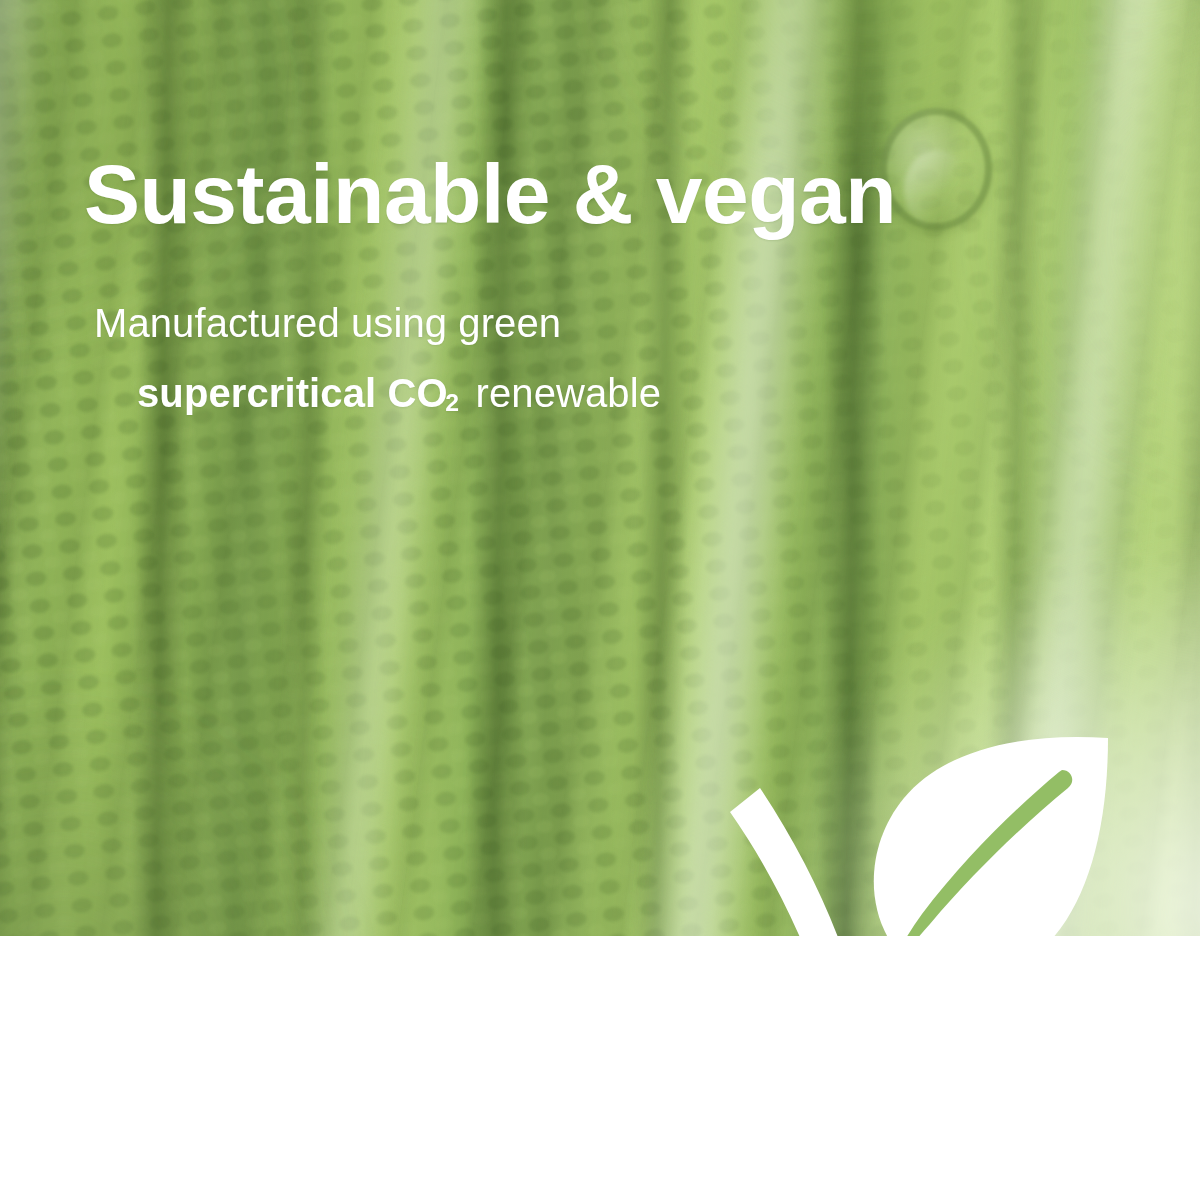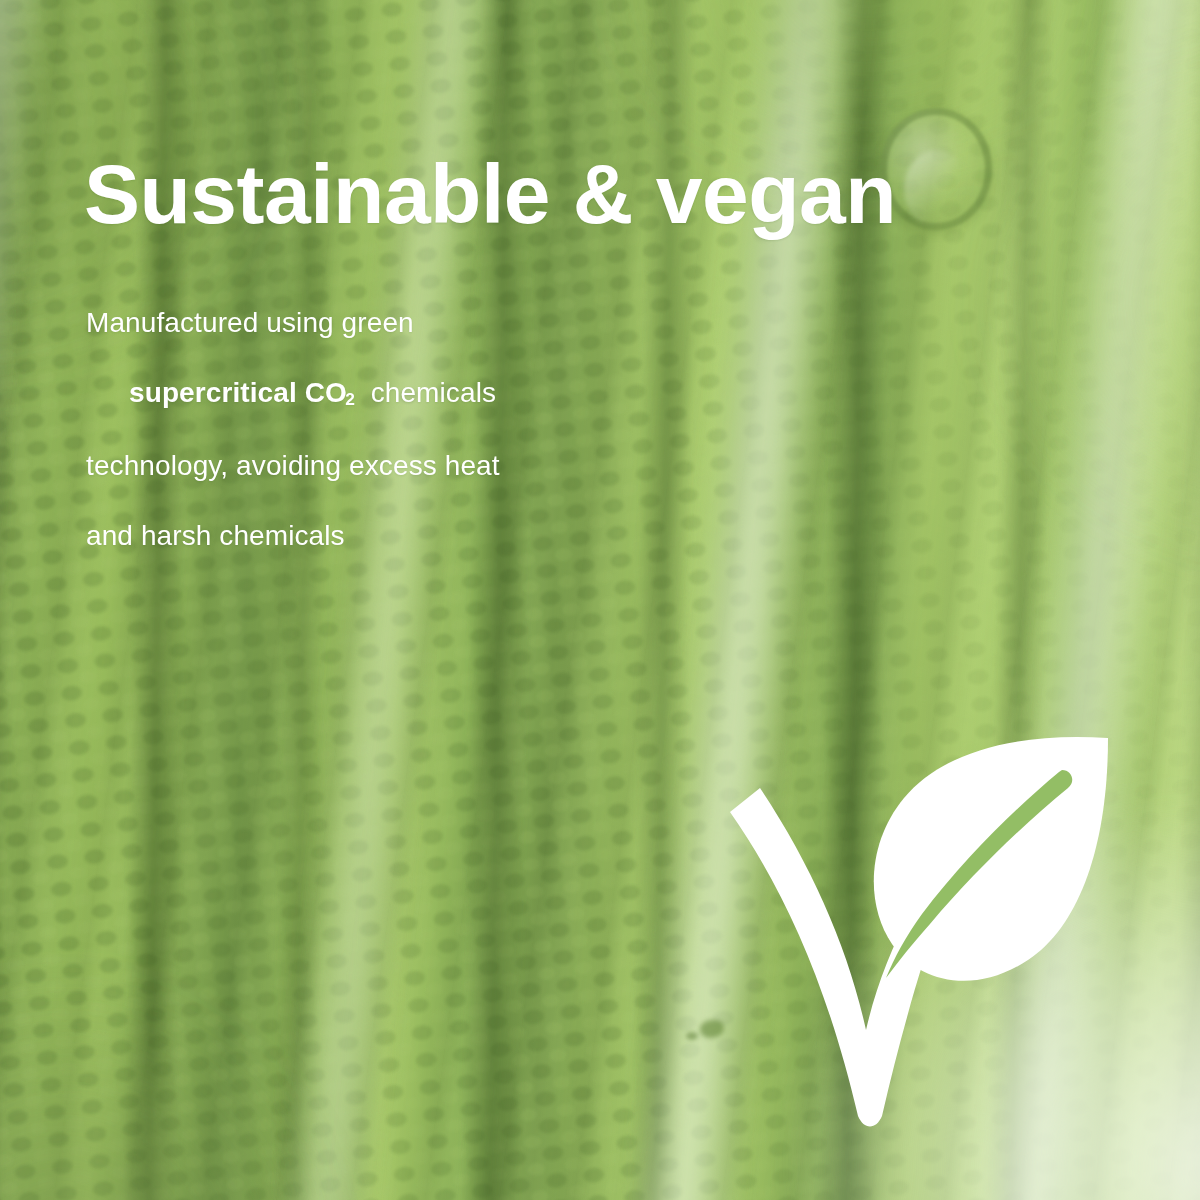--- a/index.html
+++ b/index.html
@@ -1,20 +1,20 @@
 <!DOCTYPE html>
 <html><head>
 <meta charset="utf-8">
 <style>
   html,body{margin:0;padding:0;background:#fff;}
   *{box-sizing:border-box;}
 
   .card{
     position:relative;
-    width:1200px;height:1200px;
+    width:1200px;height:936px;
     overflow:hidden;
     font-family:"Liberation Sans", sans-serif;
     background:#c2410c;
   }
 
   
   .bg{position:absolute;inset:0;overflow:hidden;}
   .bg-layer{position:absolute;inset:-12%;}
 
   
@@ -146,23 +146,23 @@
     font-size:84px;
     font-weight:700;
     letter-spacing:-0.5px;
     line-height:1;
     font-stretch:condensed;
     text-shadow:0 1px 2px rgba(40,70,20,.12);
     white-space:nowrap;
   }
 
   .para{
-    position:absolute;left:86px;
+    position:absolute;left:94px;
     color:#ffffff;
-    font-size:28px;
+    font-size:40px;
     font-weight:400;
     line-height:70px;
     letter-spacing:.1px;
     text-shadow:0 1px 2px rgba(40,70,20,.10);
   }
   .para-1{top:288px;width:760px;}
   .para-2{top:648px;width:700px;}
 
   .para b{font-weight:700;margin-left:43px;}
   .co2 sub{font-size:.62em;font-weight:700;vertical-align:baseline;position:relative;top:.16em;left:-.1em;}
@@ -189,23 +189,22 @@
     <div class="speck"></div>
     <div class="speck2"></div>
   </div>
 
   <div class="content">
 
     <h1 class="headline">Sustainable &amp; vegan</h1>
 
     <div class="para para-1">
       <span>Manufactured using green</span><br>
-      <b class="co2"><span>supercritical CO</span><sub>2</sub></b><span class="gap"></span><span>chemicals</span><br>
-      <span>technology, avoiding excess heat</span><br>
-      <span>and harsh chemicals</span>
+      <b class="co2"><span>supercritical CO</span><sub>2</sub></b><span class="gap"></span><span>renewable</span><br>
+      <br>
     </div>
 
 
     <div class="logo">
       <svg viewBox="0 0 404 420" xmlns="http://www.w3.org/2000/svg" aria-hidden="true">
         <g>
 
           <path d="M14 96 L44 72
                    C 96 150, 132 232, 150 314
                    C 168 236, 208 160, 262 98

